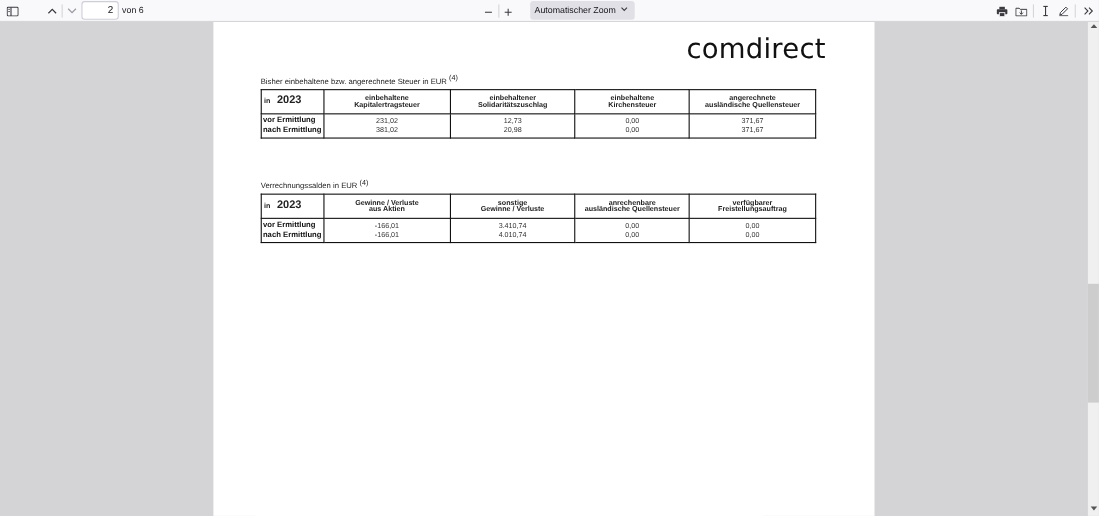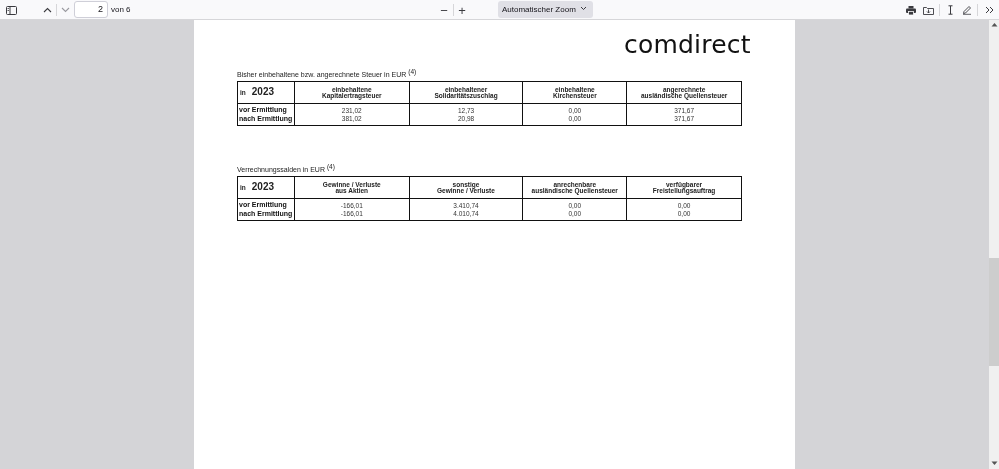--- a/index.html
+++ b/index.html
@@ -5,21 +5,21 @@
   * { box-sizing: border-box; margin: 0; padding: 0; }
   html, body { width: 999px; height: 469px; overflow: hidden; }
   body { font-family: "Liberation Sans", sans-serif; background: #d4d4d7; position: relative; }
 
   
   .toolbar { position: absolute; left: 0; top: 0; width: 999px; height: 20px; background: #f9f9fb; border-bottom: 1px solid #d6d6d9; }
   .tb-btn { position: absolute; top: 2px; height: 16px; display: flex; align-items: center; justify-content: center; color: #3a3a3f; font-size: 11px; cursor: pointer; }
   .tb-sep { position: absolute; top: 4px; width: 1px; height: 12px; background: #d6d6d9; }
   .page-input { position: absolute; left: 74px; top: 1px; width: 34px; height: 17px; border: 1px solid #cfcfd8; background: #fff; border-radius: 3px; font-size: 9px; text-align: right; padding-right: 4px; line-height: 15px; color: #15141a; font-family: "Liberation Sans", sans-serif; }
   .page-of { position: absolute; left: 111px; top: 5px; font-size: 8px; color: #15141a; }
-  .zoom-select { position: absolute; left: 498px; top: 1px; width: 95px; height: 17px; background: #e0e0e6; border-radius: 3px; font-size: 8px; color: #15141a; display: flex; align-items: center; padding-left: 4px; cursor: pointer; }
+  .zoom-select { position: absolute; left: 482px; top: 1px; width: 95px; height: 17px; background: #e0e0e6; border-radius: 3px; font-size: 8px; color: #15141a; display: flex; align-items: center; padding-left: 4px; cursor: pointer; }
   .zoom-select .chev { position: absolute; right: 6px; top: 3px; font-size: 8px; }
 
   
   .viewer { position: absolute; left: 0; top: 20px; width: 989px; height: 449px; background: #d4d4d7; overflow: hidden; }
   .page { position: absolute; left: 194px; top: 0; width: 601px; height: 449px; background: #fff; }
 
   .logo { position: absolute; left: 430px; top: 10px; font-size: 25px; font-weight: normal; color: #111; letter-spacing: 0.2px; font-family: "DejaVu Sans", sans-serif; }
 
   .sec-title { position: absolute; font-size: 7px; color: #222; }
   .sec-title sup { font-size: 6.5px; vertical-align: 3px; }

